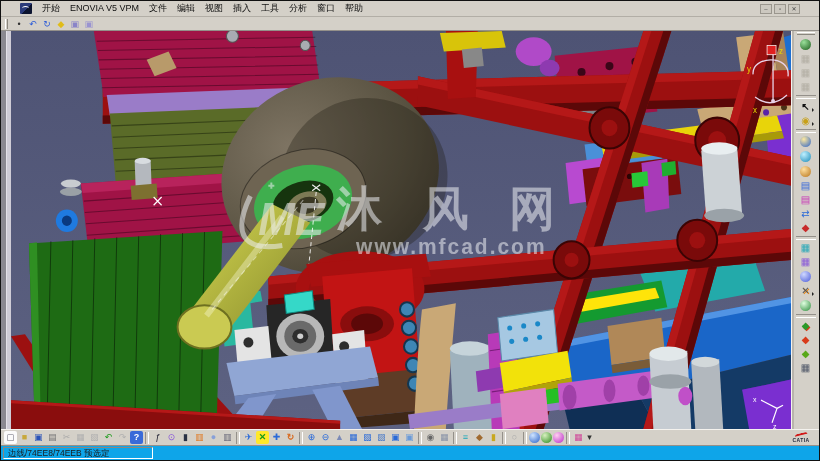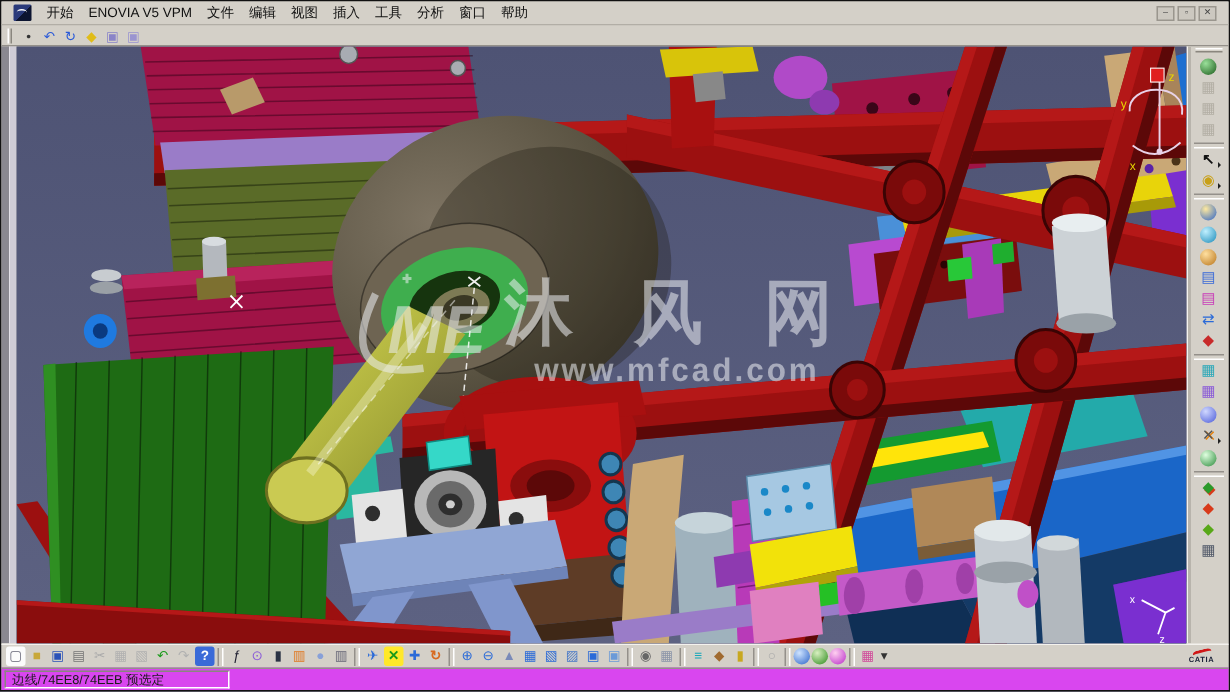--- a/index.html
+++ b/index.html
@@ -9,21 +9,21 @@
 
   
   .titlebar{height:14px;background:linear-gradient(#54545a,#151515 55%,#000);display:flex;align-items:center;padding:0 3px;gap:4px;flex:none}
   .app-icon{width:9px;height:9px;flex:none;background:linear-gradient(135deg,#f08a2a 0 30%,#23262e 30% 100%);border:1px solid #777;border-radius:1px}
   .title-text{color:#fff;font-size:8px;line-height:14px;flex:1;white-space:nowrap;overflow:hidden}
   .win-controls{display:flex;gap:1px;align-self:flex-start;margin-top:1px}
   .win-btn{width:19px;height:10px;font-size:7px;line-height:8px;text-align:center;color:#fff;background:linear-gradient(#8a8a8e,#3a3a3e);border:1px solid #222;border-radius:0 0 2px 2px}
   .win-btn.close{background:linear-gradient(#e87a62,#b02a16);width:27px}
 
   
-  .menubar{height:16px;background:#d4d0c8;display:flex;align-items:center;gap:1px;padding:0 8px;border-bottom:1px solid #b2aea6;font-size:9px;flex:none}
+  .menubar{height:16px;background:#d4d0c8;display:flex;align-items:center;gap:1px;padding:0 19px;border-bottom:1px solid #b2aea6;font-size:9px;flex:none}
   .menu-logo{width:12px;height:11px;flex:none;background:linear-gradient(135deg,#2a3a7a 0 55%,#0c1430 55% 100%);border-radius:1px;position:relative;margin-right:4px}
   .menu-logo::after{content:"";position:absolute;left:2px;top:3px;width:7px;height:4px;border-top:1.5px solid #fff;border-radius:60%}
   .menu-item{padding:1px 5px;color:#101010;white-space:nowrap}
   .menu-spacer{flex:1}
   .mini-btn{font-size:6px;color:#444;width:12px;height:10px;line-height:8px;text-align:center;border:1px solid #9a968e;background:#ccc8c0;margin-left:1px}
 
   
   .quickbar{height:14px;background:#d4d0c8;display:flex;align-items:center;gap:4px;padding:0 4px;border-bottom:1px solid #94908a;flex:none}
   .qb-handle{width:3px;height:10px;border-left:1px solid #fff;border-right:1px solid #8a867e;margin-right:2px}
   .qb-icon{font-size:9px;line-height:12px;text-align:center;min-width:10px}
@@ -44,21 +44,21 @@
   
   .bottombar{height:16px;background:#d4d0c8;display:flex;align-items:center;padding:0 3px;gap:1px;border-top:1px solid #f4f2ee;flex:none}
   .tb-icon{width:13px;height:13px;font-size:9px;line-height:13px;text-align:center;border-radius:2px;flex:none}
   .tb-sep{width:4px;height:12px;border-left:1px solid #94908a;border-right:1px solid #fff;margin:0 1px;flex:none}
   .tb-spacer{flex:1}
   .catia-logo{display:flex;flex-direction:column;align-items:center;width:30px;flex:none;line-height:1}
   .catia-swoosh{width:13px;height:5px;border-top:2.5px solid #d01818;border-radius:60%/100%;transform:rotate(-14deg)}
   .catia-text{font-size:5px;color:#1a2238;font-weight:bold;letter-spacing:.4px}
 
   
-  .statusbar{height:15px;background:#d946ef;display:flex;align-items:center;padding:0 2px;font-size:8.5px;color:#1a1a1a;border-top:1px solid #94908a;flex:none}
+  .statusbar{height:15px;background:#0ea5e9;display:flex;align-items:center;padding:0 2px;font-size:8.5px;color:#1a1a1a;border-top:1px solid #94908a;flex:none}
   .status-cell{border:1px solid;border-color:#8a867e #fff #fff #8a867e;padding:0 4px;height:12px;line-height:11px;min-width:150px;white-space:nowrap}
 </style>
 </head>
 <body>
 
 <div class="window">
 
 
   <div class="menubar">
     <span class="menu-logo"></span>

